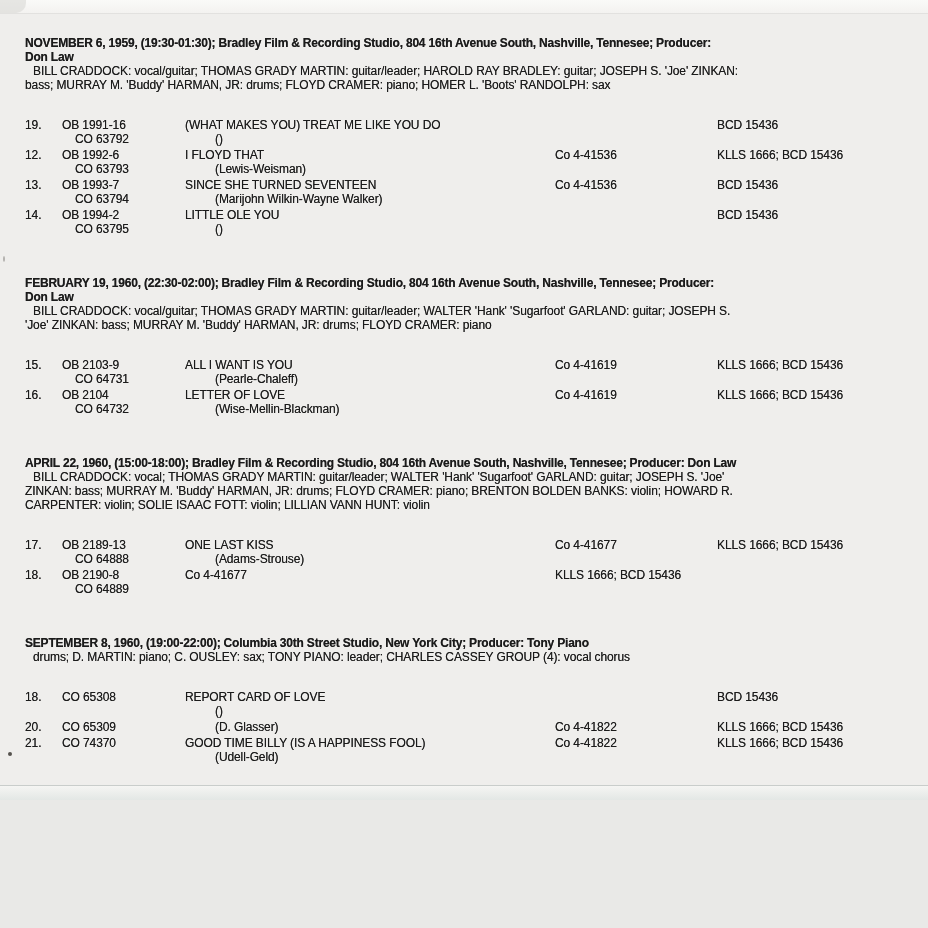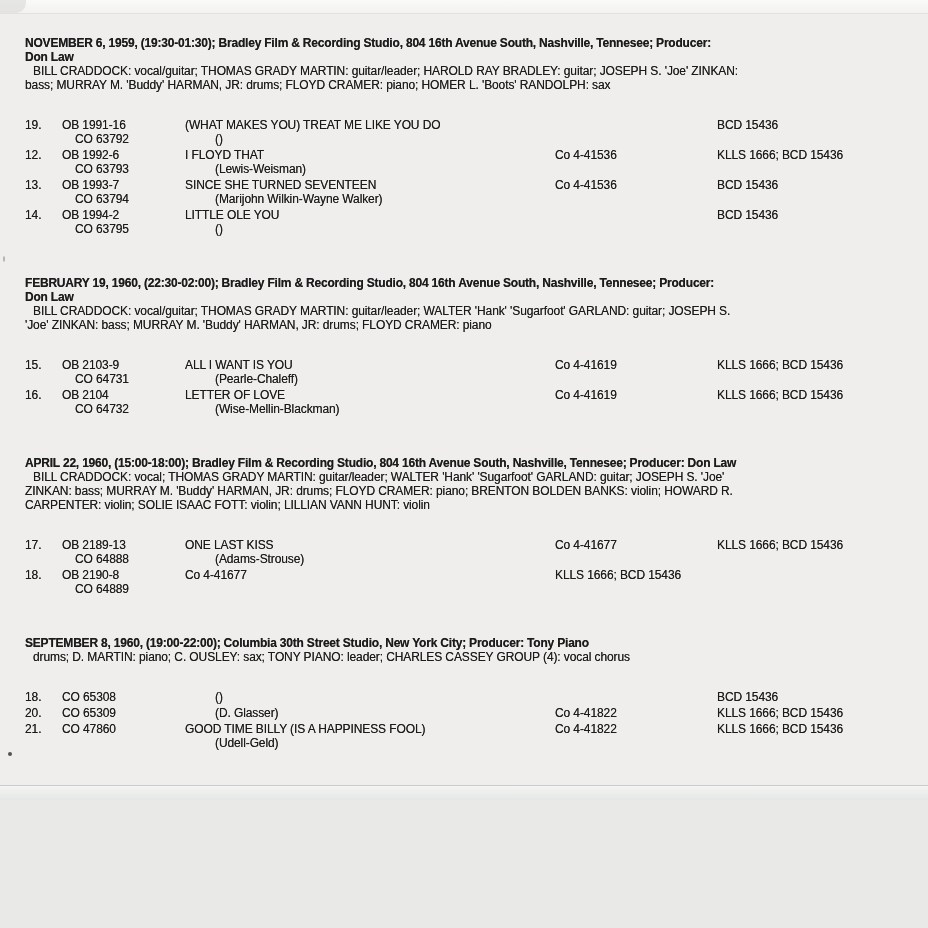--- a/index.html
+++ b/index.html
@@ -225,20 +225,21 @@
             <div class="line">drums; D. MARTIN: piano; C. OUSLEY: sax; TONY PIANO: leader; CHARLES CASSEY GROUP (4): vocal chorus</div>
           </div>
     <div class="tracks">
   <div class="track-row">
     <span class="cell num">18.</span>
     <span class="cell matrix">
       <div class="m1">CO 65308</div>
       <div class="m2"></div>
     </span>
     <span class="cell titlecol">
+      <div class="title">REPORT CARD OF LOVE</div>
       <div class="composer">()</div>
     </span>
     <span class="cell single"></span>
     <span class="cell reissue">BCD 15436</span>
   </div>
 
   <div class="track-row">
     <span class="cell num">20.</span>
     <span class="cell matrix">
       <div class="m1">CO 65309</div>
@@ -247,21 +248,21 @@
     <span class="cell titlecol">
       <div class="composer">(D. Glasser)</div>
     </span>
     <span class="cell single">Co 4-41822</span>
     <span class="cell reissue">KLLS 1666; BCD 15436</span>
   </div>
 
   <div class="track-row">
     <span class="cell num">21.</span>
     <span class="cell matrix">
-      <div class="m1">CO 47860</div>
+      <div class="m1">CO 74370</div>
       <div class="m2"></div>
     </span>
     <span class="cell titlecol">
       <div class="title">GOOD TIME BILLY (IS A HAPPINESS FOOL)</div>
       <div class="composer">(Udell-Geld)</div>
     </span>
     <span class="cell single">Co 4-41822</span>
     <span class="cell reissue">KLLS 1666; BCD 15436</span>
   </div>
 </div>

